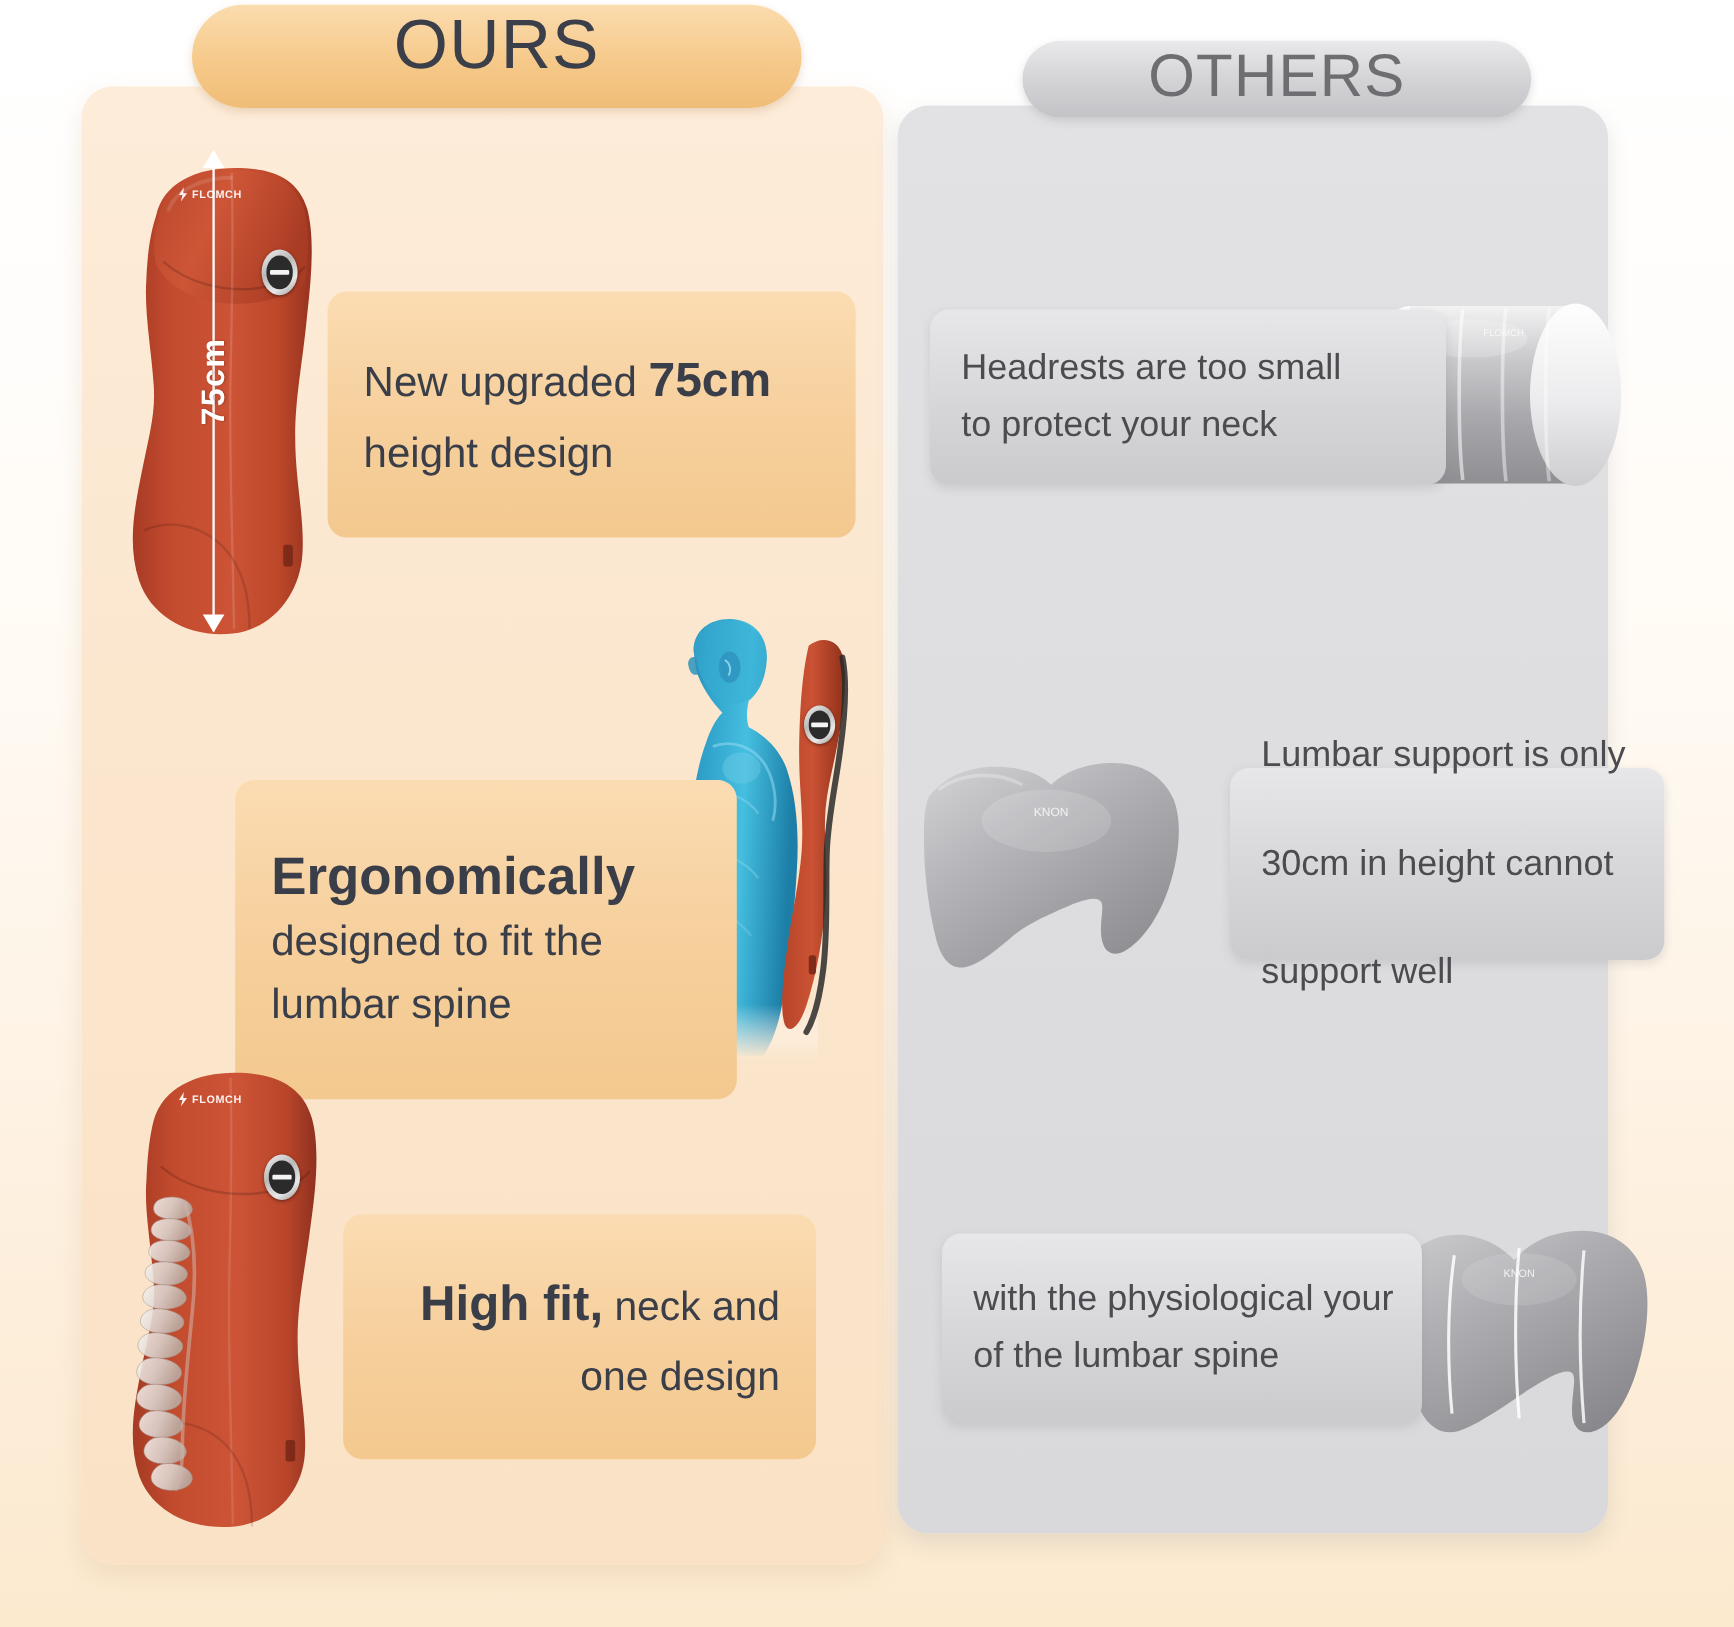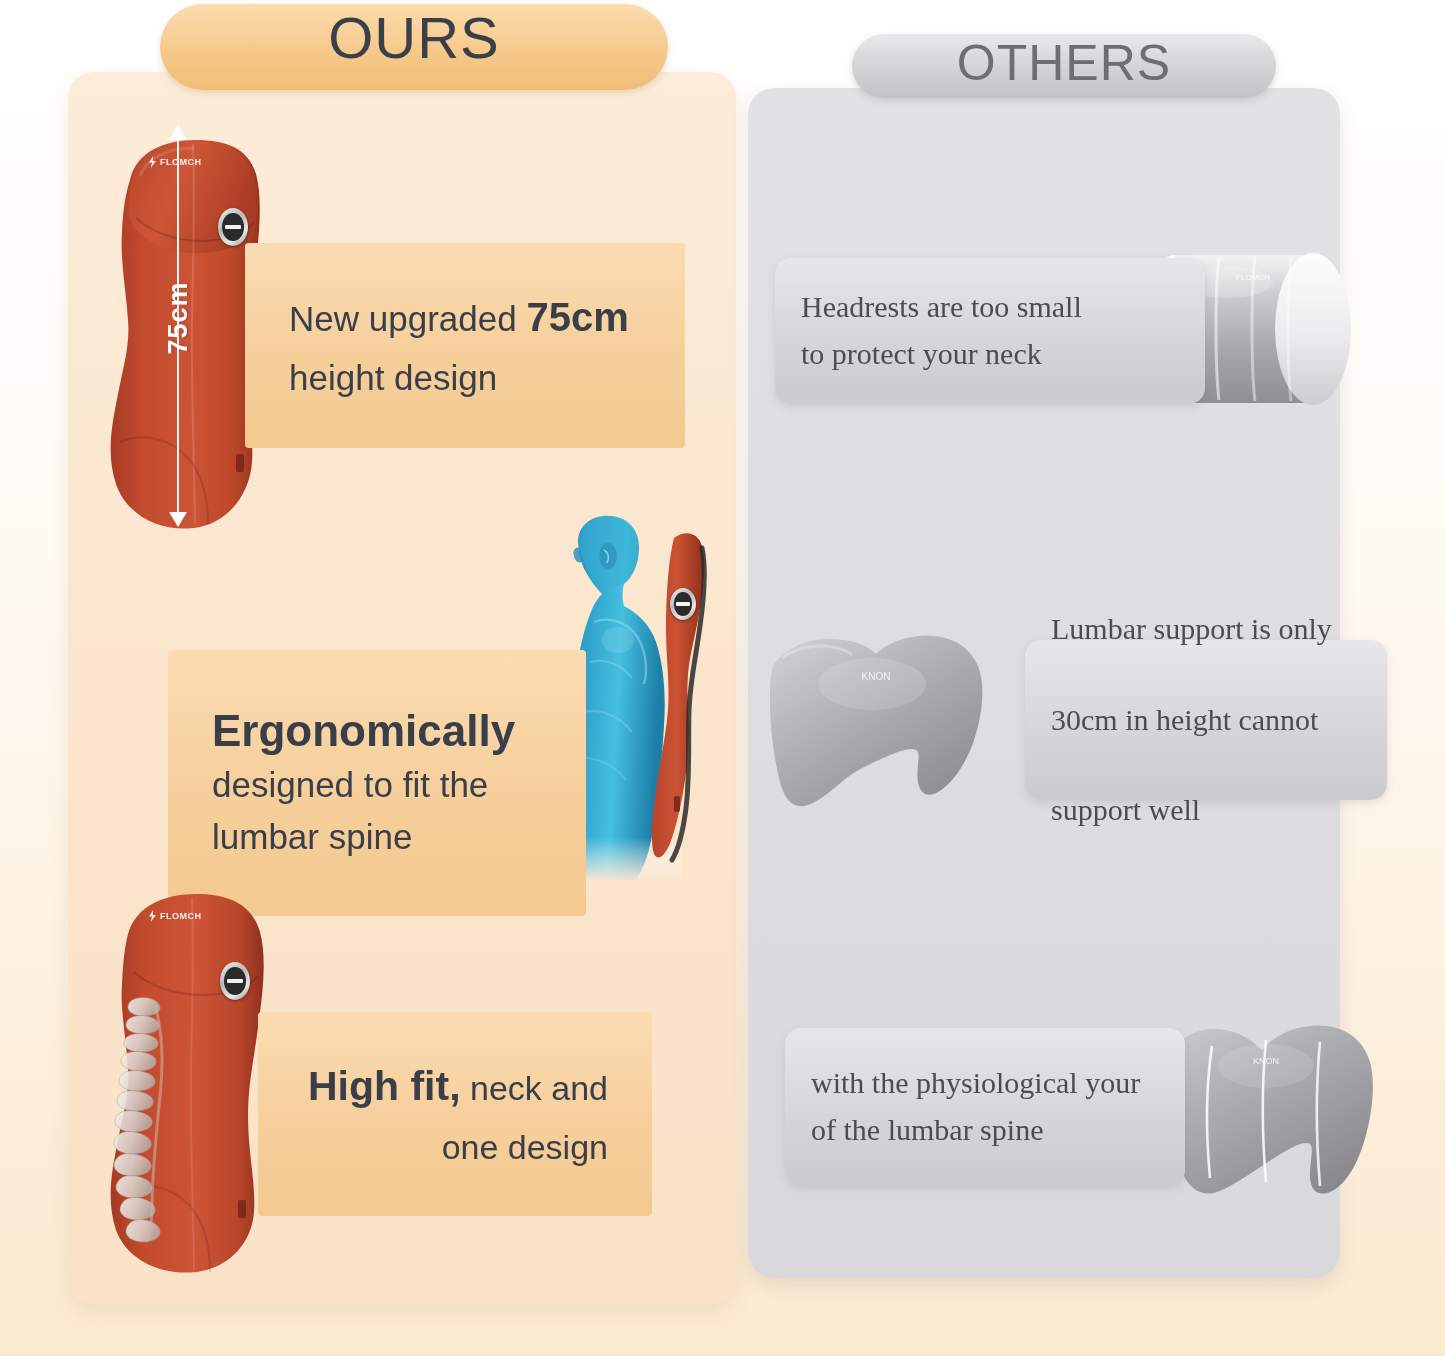--- a/index.html
+++ b/index.html
@@ -61,28 +61,29 @@
     background: linear-gradient(to bottom, #e9e9eb 0%, #d2d2d5 55%, #c3c3c7 100%);
     box-shadow: 0 3px 7px rgba(140,140,145,0.28);
   }
   .pill-others span {
     font-size: 50px; font-weight: 500; color: #6d6d72;
   }
 
   
   .callout-l {
     position: absolute;
-    border-radius: 4px;
+    border-radius: 16px;
     background: linear-gradient(to bottom, #fbdcb2 0%, #f6cf9c 52%, #f3c98f 100%);
     color: #3a3e49;
     display: flex;
     flex-direction: column;
     justify-content: center;
-    padding: 22px 44px;
+    padding: 22px 30px;
     line-height: 1.62;
+    margin-left: 28px;
   }
   .callout-l .ln { font-size: 35px; font-weight: 400; white-space: nowrap; }
   .callout-l b  { font-weight: 700; }
 
   #cal-l1 { left: 245px; top: 243px;  width: 440px; height: 205px; }
   #cal-l1 .ln { font-size: 35px; }
   #cal-l1 b { font-size: 40px; }
 
   #cal-l2 { left: 168px; top: 650px;  width: 418px; height: 266px; }
   #cal-l2 .big { font-size: 44px; font-weight: 700; line-height: 1.28; }
@@ -97,21 +98,20 @@
     position: absolute;
     border-radius: 16px;
     background: linear-gradient(to bottom, #e7e7e9 0%, #d6d6d9 55%, #cbcbce 100%);
     color: #4b4b50;
     display: flex;
     flex-direction: column;
     justify-content: center;
     padding: 18px 26px;
     line-height: 1.56;
     box-shadow: 0 3px 8px rgba(130,130,135,0.22);
-    font-family: Liberation Serif, serif;
   }
   .callout-r .ln { font-size: 30px; white-space: nowrap; }
 
   #cal-r1 { left: 775px;  top: 258px;  width: 430px; height: 146px; }
   #cal-r2 { left: 1025px;  top: 640px;  width: 362px; height: 160px; gap: 44px; }
   #cal-r3 { left: 785px;  top: 1028px; width: 400px; height: 158px; }
 
   
   .stage { position: absolute; }
 

